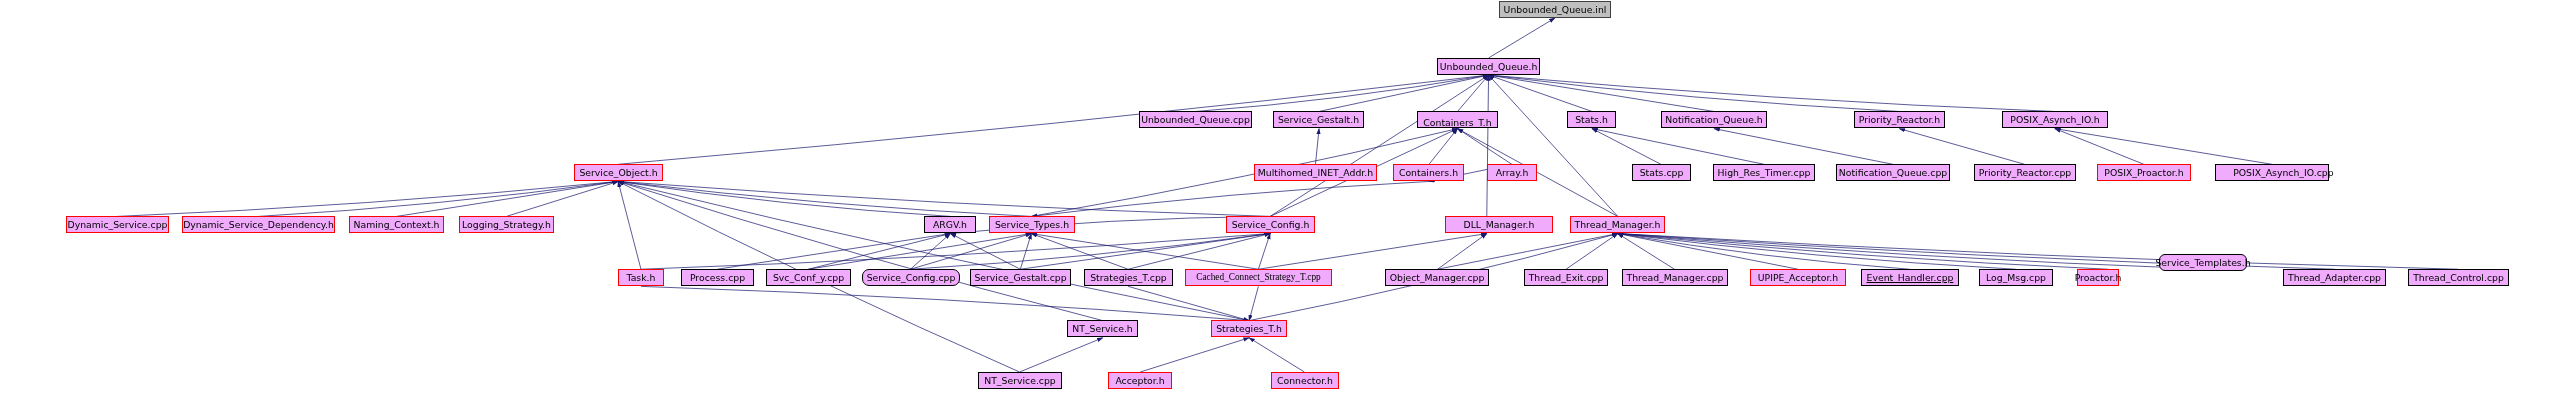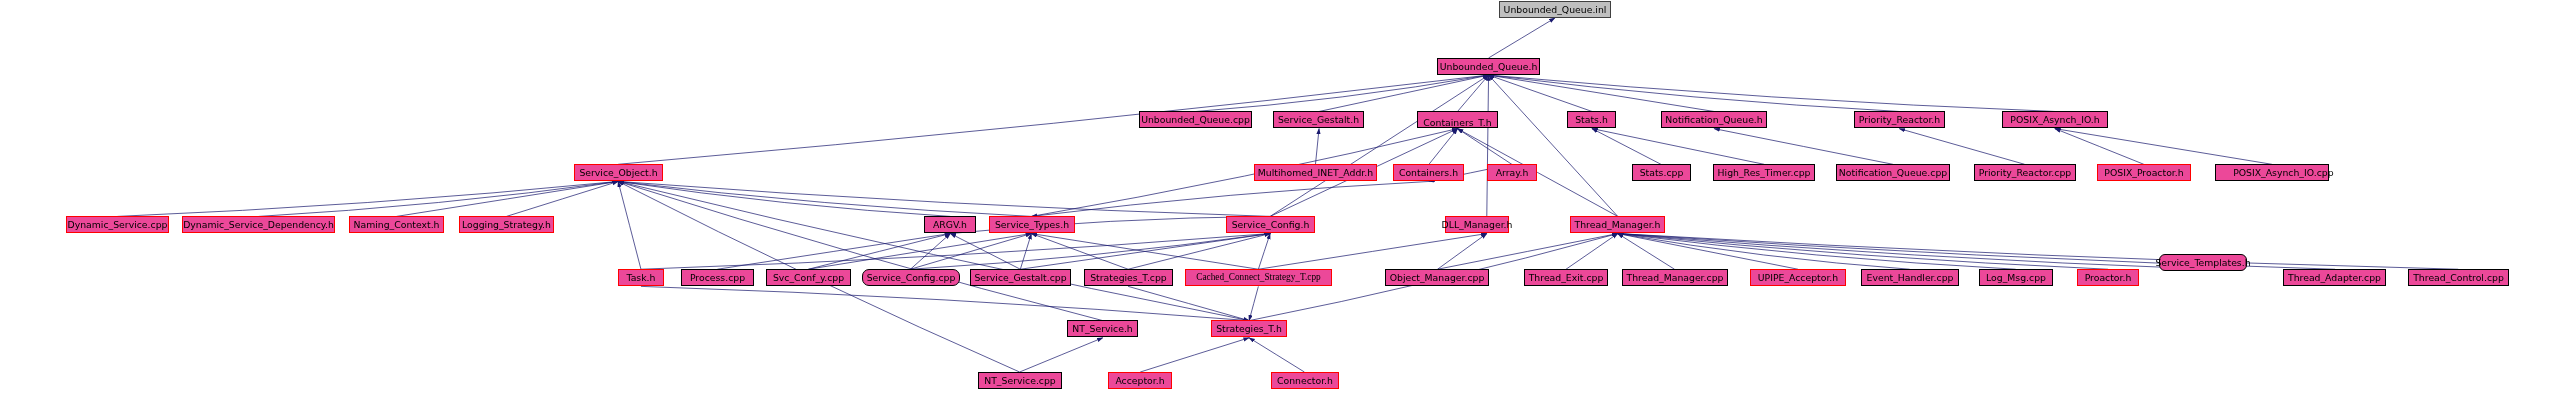--- a/index.html
+++ b/index.html
@@ -12,21 +12,21 @@
   }
   #edges{position:absolute;left:0;top:0;width:2576px;height:400px;pointer-events:none;}
   .node{
     position:absolute;
     box-sizing:border-box;
     display:flex;align-items:center;justify-content:center;
     white-space:nowrap;
     font-size:9.3px;
     line-height:1;
     color:#000000;
-    background:#ec4899;
+    background:#f0abfc;
     border:0.7px solid #000000;
     height:17px;
     padding:0 4.3px;
   }
   .node.red{border-color:#ff0000;}
   .node.root{background:#bfbfbf;border-color:#404040;}
   .node .lbl{display:block;}
 </style>
 </head>
 <body>
@@ -181,21 +181,21 @@
     </div>
     <div class="node" style="left: 924px; top: 216px; width: 52px;">
       <span class="lbl">ARGV.h</span>
     </div>
     <div class="node red" style="left: 989px; top: 216px; width: 86px;">
       <span class="lbl">Service_Types.h</span>
     </div>
     <div class="node red" style="left: 1226px; top: 216px; width: 89px;">
       <span class="lbl">Service_Config.h</span>
     </div>
-    <div class="node red" style="left: 1445px; top: 216px; width: 64px; text-align: right;">
+    <div class="node red" style="left: 1445px; top: 216px; width: 108px; text-align: right;">
       <span class="lbl">DLL_Manager.h</span>
     </div>
     <div class="node red" style="left: 1570px; top: 216px; width: 95px;">
       <span class="lbl">Thread_Manager.h</span>
     </div>
     <div class="node red" style="left: 618px; top: 269px; width: 46px;">
       <span class="lbl">Task.h</span>
     </div>
     <div class="node" style="left: 681px; top: 269px; width: 73px;">
       <span class="lbl">Process.cpp</span>
@@ -220,27 +220,27 @@
     </div>
     <div class="node" style="left: 1524px; top: 269px; width: 84px;">
       <span class="lbl">Thread_Exit.cpp</span>
     </div>
     <div class="node" style="left: 1622px; top: 269px; width: 106px;">
       <span class="lbl">Thread_Manager.cpp</span>
     </div>
     <div class="node red" style="left: 1750px; top: 269px; width: 96px;">
       <span class="lbl">UPIPE_Acceptor.h</span>
     </div>
-    <div class="node" style="left: 1861px; top: 269px; width: 98px;">
+    <div class="node" style="left: 1861px; top: 269px; width: 98px; text-decoration: underline;">
       <span class="lbl">Event_Handler.cpp</span>
     </div>
     <div class="node" style="left: 1979px; top: 269px; width: 74px;">
       <span class="lbl">Log_Msg.cpp</span>
     </div>
-    <div class="node red" style="left: 2077px; top: 269px; width: 62px;">
+    <div class="node red" style="left: 2077px; top: 269px; width: 42px;">
       <span class="lbl">Proactor.h</span>
     </div>
     <div class="node" style="left: 2159px; top: 254px; width: 88px; border-radius: 6px;">
       <span class="lbl">Service_Templates.h</span>
     </div>
     <div class="node" style="left: 2283px; top: 269px; width: 103px;">
       <span class="lbl">Thread_Adapter.cpp</span>
     </div>
     <div class="node" style="left: 2408px; top: 269px; width: 101px;">
       <span class="lbl">Thread_Control.cpp</span>

